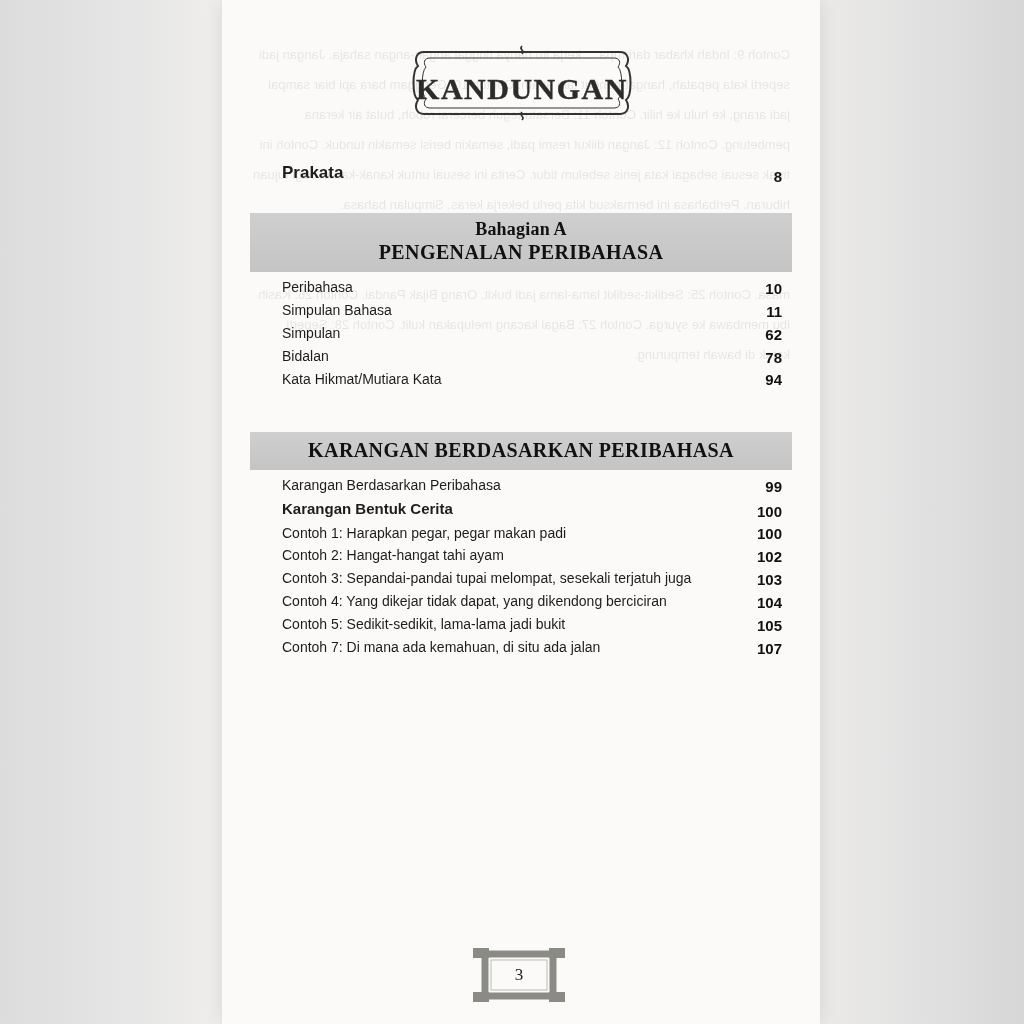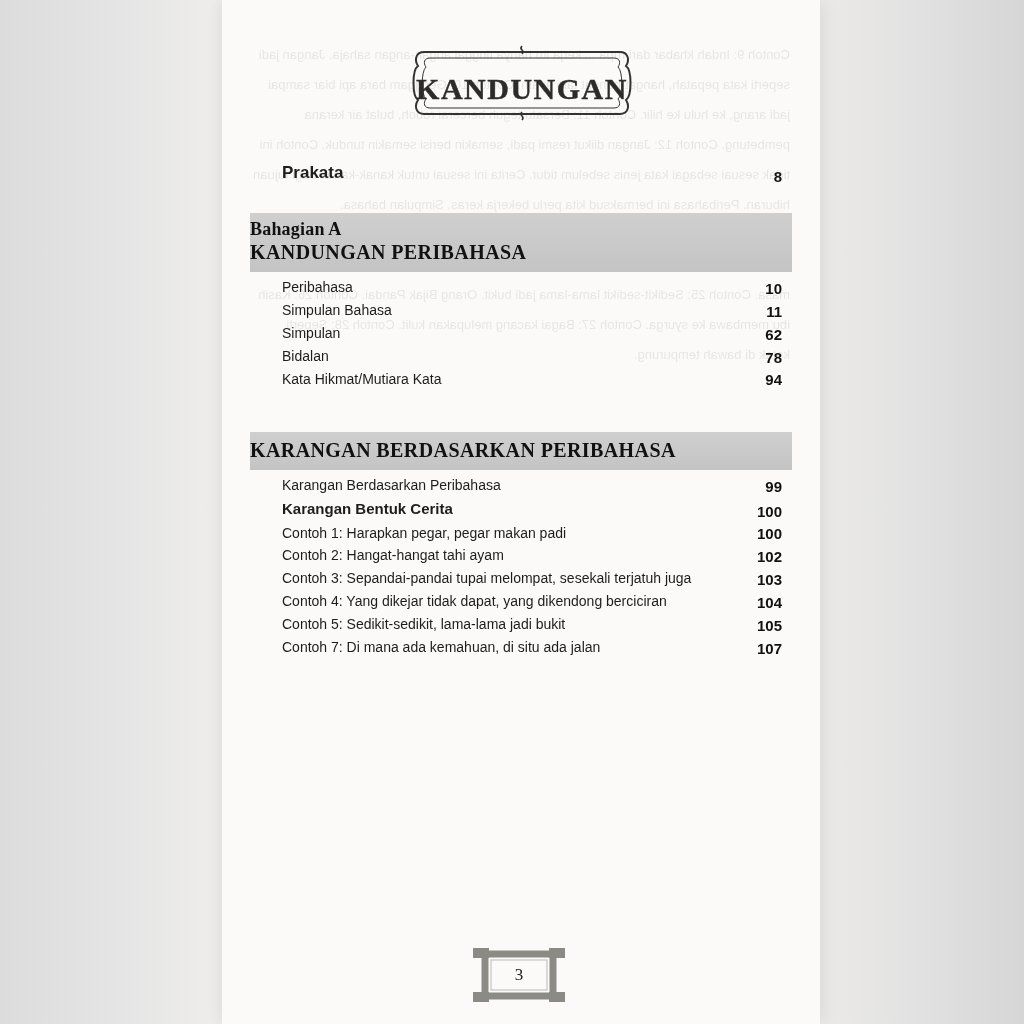--- a/index.html
+++ b/index.html
@@ -112,21 +112,21 @@
     text-align: right;
     align-self: flex-end;
   }
 
   .row.prakata .label { font-weight: bold; font-size: 17px; }
 
   .section-band {
     background: linear-gradient(180deg,#cfcfcf 0%, #c4c4c4 100%);
     margin: 16px 0 4px 0;
     padding: 6px 0 8px 0;
-    text-align: left;
+    text-align: center;
     font-family: "Liberation Serif", serif;
     color: #111;
   }
   .section-band .l1 {
     font-size: 18px;
     font-weight: bold;
     letter-spacing: 0.2px;
   }
   .section-band .l2 {
     font-size: 20px;
@@ -189,21 +189,21 @@
     </div>
 
     <div class="content" id="toc">
         <div class="row prakata">
           <div class="label">Prakata</div>
           <div class="page">8</div>
         </div>
         <div class="spacer-sm"></div>
         <div class="section-band">
           <div class="l1">Bahagian A</div>
-          <div class="l2">KANDUNGAN PERIBAHASA</div>
+          <div class="l2">PENGENALAN PERIBAHASA</div>
         </div>
         <div class="row">
           <div class="label">Peribahasa</div>
           <div class="page">10</div>
         </div>
         <div class="row">
           <div class="label">Simpulan Bahasa</div>
           <div class="page">11</div>
         </div>
         <div class="row">

